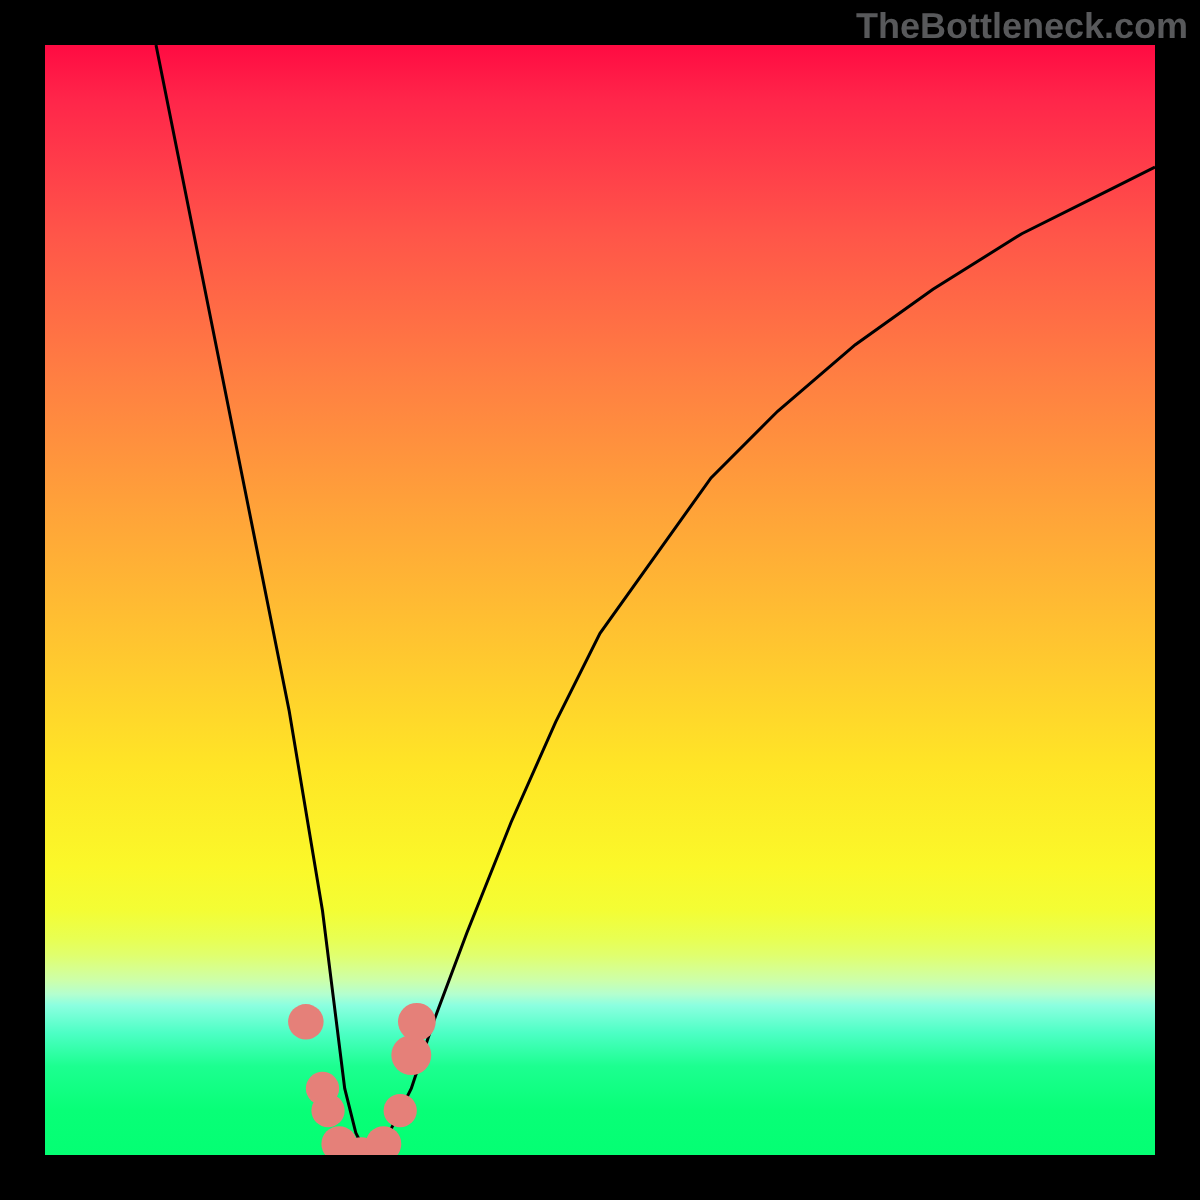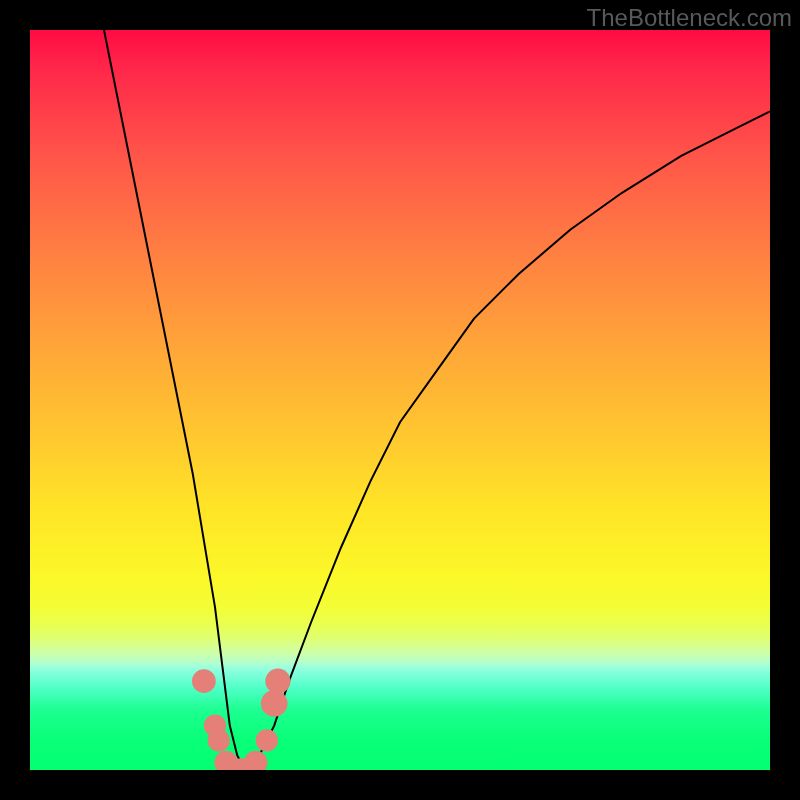--- a/index.html
+++ b/index.html
@@ -15,21 +15,21 @@
     position: relative;
     width: 800px;
     height: 800px;
     background: #000;
   }
   .watermark {
     position: absolute;
     top: 4px;
     right: 8px;
     font-size: 24px;
-    font-weight: 400;
+    font-weight: 700;
     color: #58595b;
     letter-spacing: 0px;
     z-index: 10;
   }
   .plot-area {
     position: absolute;
     left: 30px;
     top: 30px;
     width: 740px;
     height: 740px;

